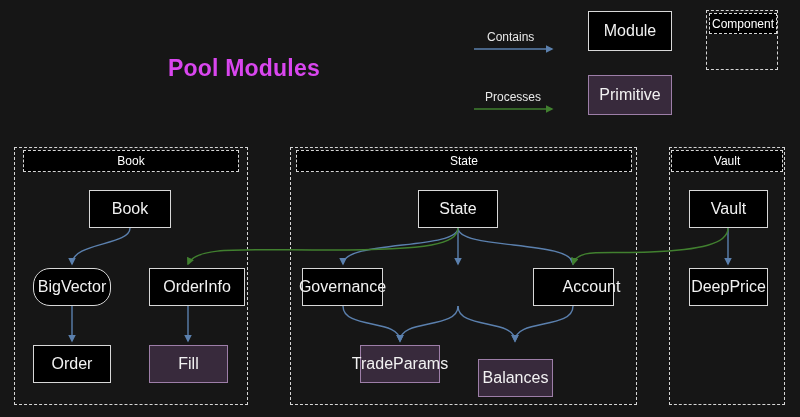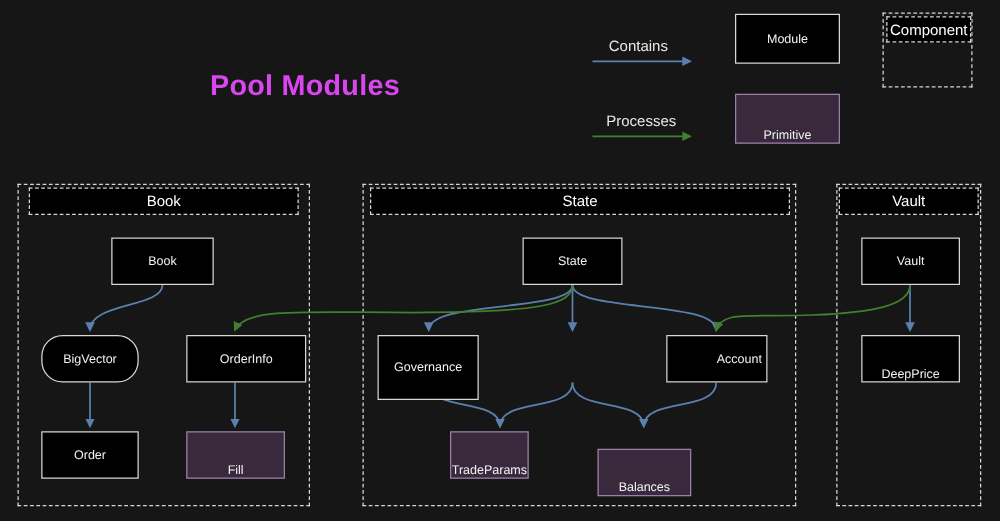--- a/index.html
+++ b/index.html
@@ -48,33 +48,32 @@
   .legend-contains-label { left: 487px; top: 30px; }
   .legend-processes-label { left: 485px; top: 90px; }
 
   
   .node {
     position: absolute;
     box-sizing: border-box;
     display: flex;
     align-items: center;
     justify-content: center;
-    font-size: 10px;
+    font-size: 16px;
     color: #f2f2f2;
     z-index: 3;
     white-space: nowrap;
   }
   .node.module {
     background: #000000;
     border: 1.5px solid #d8d8d8;
   }
   .node.primitive {
     background: #382a3c;
     border: 1.5px solid #9d7ea8;
-    align-items: flex-end;
   }
 
   
   .group {
     position: absolute;
     box-sizing: border-box;
     border: 1.6px dashed #d6d6d6;
     background: transparent;
     z-index: 1;
   }
@@ -168,38 +167,38 @@
   </div>
 
   <div class="group" style="left:290px; top:147px; width:347px; height:258px;"></div>
   <div class="group-header" style="left:296px; top:150px; width:336px; height:22px;">
     <span>State</span>
   </div>
 
   <div class="node module" style="left:418px; top:190px; width:80px; height:38px;">
     <span>State</span>
   </div>
-  <div class="node module" style="left:302px; top:268px; width:81px; height:52px;">
+  <div class="node module" style="left:302px; top:268px; width:81px; height:38px;">
     <span>Governance</span>
   </div>
   <div class="node module" style="left:533px; top:268px; width:81px; height:38px;padding-left:36px;">
     <span>Account</span>
   </div>
-  <div class="node primitive" style="left:360px; top:345px; width:63px; height:38px;">
+  <div class="node primitive" style="left:360px; top:345px; width:80px; height:38px;">
     <span>TradeParams</span>
   </div>
   <div class="node primitive" style="left:478px; top:345px; width:75px; height:38px;margin-top:14px;">
     <span>Balances</span>
   </div>
 
   <div class="group" style="left:669px; top:147px; width:116px; height:258px;"></div>
   <div class="group-header" style="left:671px; top:150px; width:112px; height:22px;">
     <span>Vault</span>
   </div>
 
   <div class="node module" style="left:689px; top:190px; width:79px; height:38px;">
     <span>Vault</span>
   </div>
-  <div class="node module" style="left:689px; top:268px; width:79px; height:38px;align-items:flex-end;">
+  <div class="node module" style="left:689px; top:268px; width:79px; height:38px;">
     <span>DeepPrice</span>
   </div>
 
 </div>
 
 </body></html>

